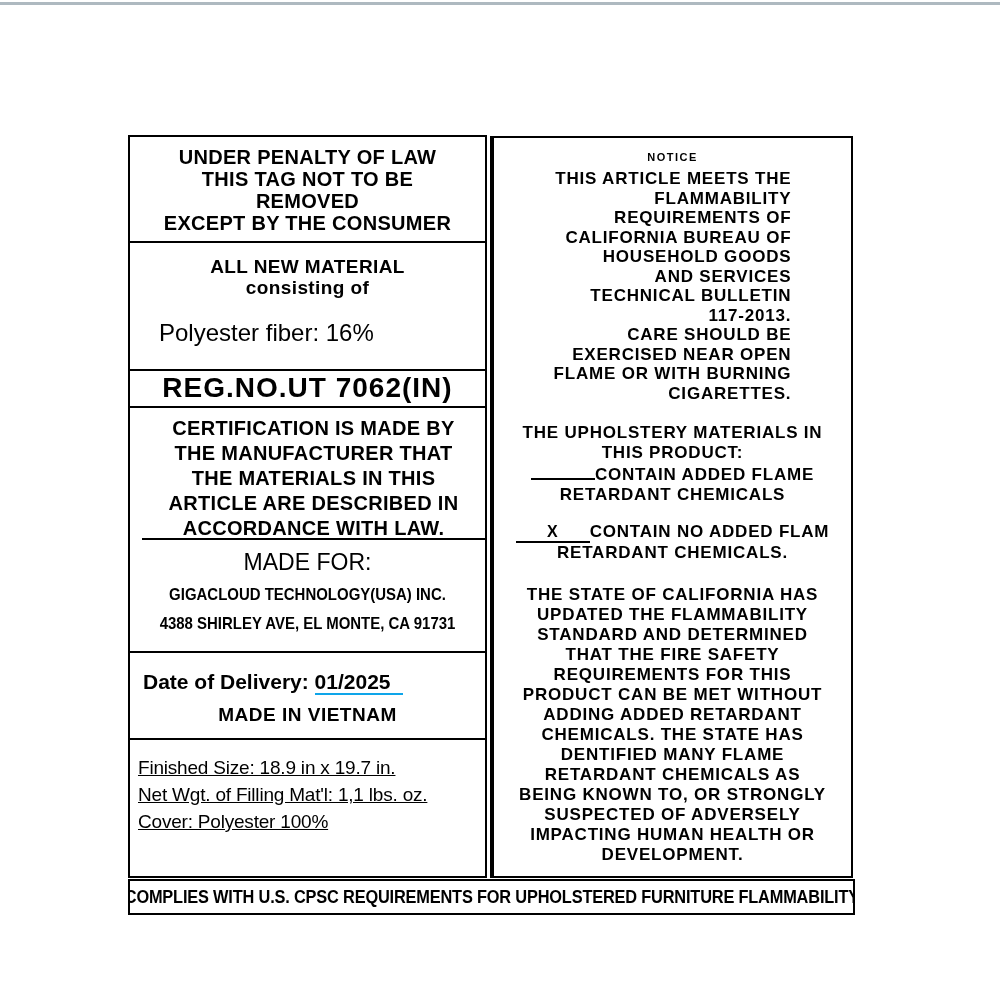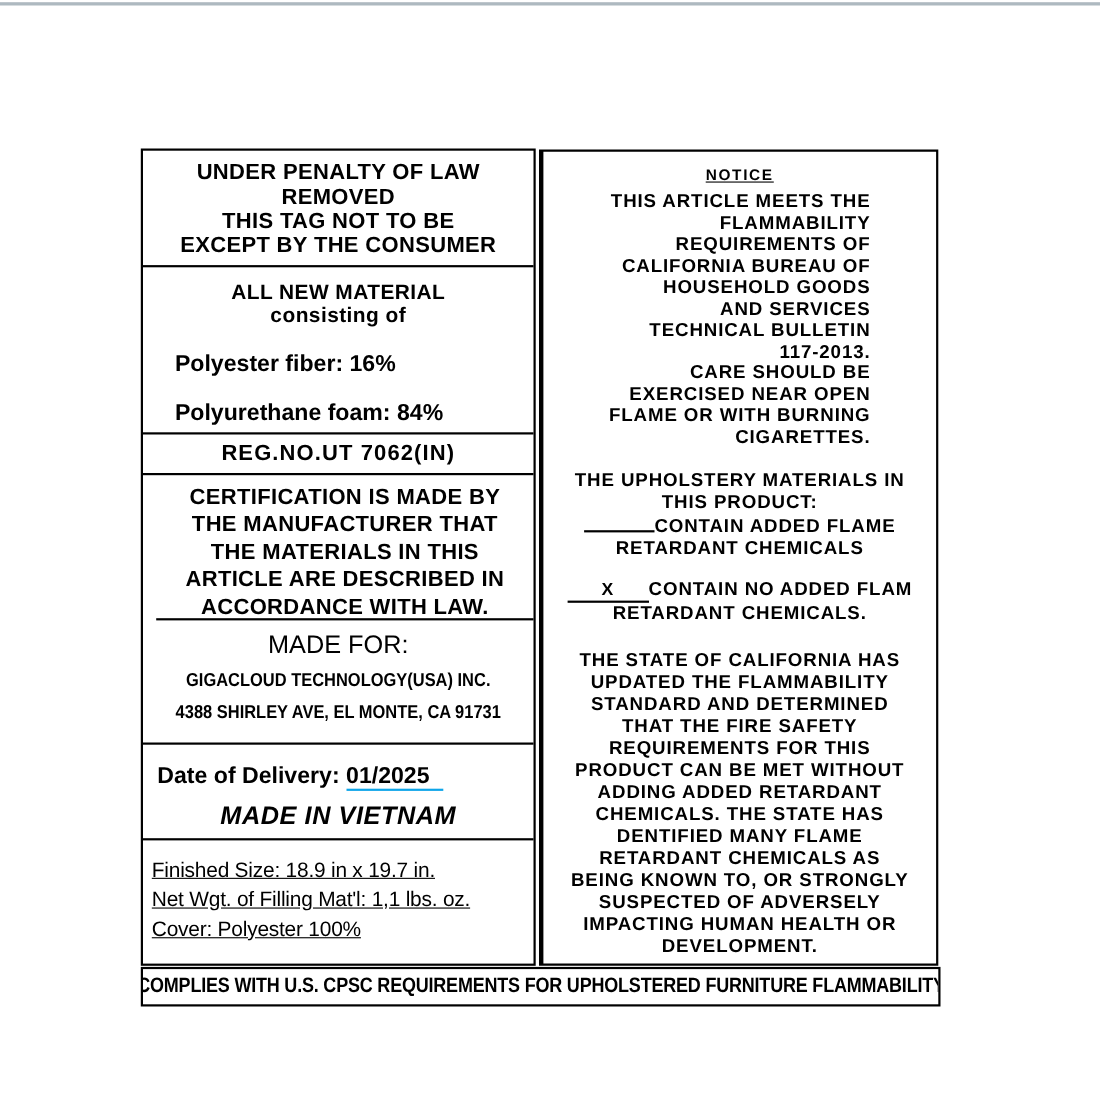--- a/index.html
+++ b/index.html
@@ -17,40 +17,40 @@
   #footer-bar{left:128px;top:879px;width:727px;height:36px;display:flex;align-items:center;justify-content:center;overflow:hidden;}
 
   
   .section{box-sizing:border-box;border-bottom:2px solid #000;overflow:hidden;}
   .section:last-child{border-bottom:none;}
   .line{white-space:nowrap;}
   .ctr{text-align:center;}
 
   .s1{height:106px;padding-top:9px;}
   .s1 .line{font-size:20px;font-weight:700;line-height:22px;letter-spacing:.3px;}
-  .s2{height:152px;}
+  .s2{height:128px;}
   .s2 .head{font-size:19px;font-weight:700;line-height:21px;margin-top:13px;letter-spacing:.4px;}
-  .s2 .comp{font-size:21px;font-weight:700;margin:21px 0 0 29px;}
+  .s2 .comp{font-size:24px;font-weight:400;margin:21px 0 0 29px;}
   .s3{height:37px;}
-  .s3 .line{font-size:20px;font-weight:700;line-height:34px;letter-spacing:1px;}
+  .s3 .line{font-size:28px;font-weight:700;line-height:34px;letter-spacing:1px;}
   .s4{height:132px;padding-top:8px;margin-left:12px;}
   .s4 .line{font-size:20px;font-weight:700;line-height:25px;letter-spacing:.3px;}
   .s5{height:113px;}
   .s5 .head{font-size:23px;font-weight:400;margin-top:9px;}
   .s5 .cond{font-size:17px;font-weight:700;margin-top:9px;transform:scaleX(.88);transform-origin:50% 50%;}
   .s6{height:87px;}
   .s6 .date{font-size:21px;font-weight:700;margin:17px 0 0 13px;}
   .s6 .date .uval{border-bottom:2px solid #0ea5e9;padding-right:12px;}
-  .s6 .origin{font-size:23px;font-weight:700;margin-top:10px;letter-spacing:.5px;font-style:italic;}
+  .s6 .origin{font-size:19px;font-weight:700;margin-top:10px;letter-spacing:.5px;}
   .s7{height:107px;padding:14px 0 0 8px;}
   .s7 .line{font-size:19px;font-weight:400;line-height:27px;letter-spacing:-.2px;text-decoration:underline;}
 
   
   .r-line{white-space:nowrap;font-weight:700;text-align:center;}
-  .notice-title{font-size:14px;letter-spacing:1.5px;font-weight:700;margin-bottom:6px;text-decoration:underline;}
+  .notice-title{font-size:11px;letter-spacing:1.5px;font-weight:700;margin-bottom:6px;}
   .para1 .r-line{font-size:17px;line-height:19.5px;letter-spacing:.8px;text-align:right;}
   .uph{margin-top:20px;}
   .uph .r-line{font-size:17px;line-height:20px;letter-spacing:.8px;}
   .gap18{height:17px;}
   .blank{display:inline-block;width:64px;border-bottom:2px solid #000;height:15px;vertical-align:baseline;}
   .blank-x{display:inline-block;width:74px;border-bottom:2px solid #000;height:18px;text-align:center;
     font-size:16px;font-weight:700;line-height:18px;vertical-align:baseline;}
   .para3{margin-top:22px;}
   .para3 .r-line{font-size:17px;line-height:20px;letter-spacing:.8px;}
 
@@ -59,22 +59,22 @@
 </head>
 <body>
 
 <div id="canvas">
   <div class="topline"></div>
 
   <div class="panel" id="left-panel">
 
     <div class="section s1 ctr">
       <div class="line">UNDER PENALTY OF LAW</div>
+      <div class="line">THIS TAG NOT TO BE</div>
       <div class="line">REMOVED</div>
-      <div class="line">THIS TAG NOT TO BE</div>
       <div class="line">EXCEPT BY THE CONSUMER</div>
     </div>
 
     <div class="section s2">
       <div class="head ctr line">ALL NEW MATERIAL</div>
       <div class="head ctr line" style="margin-top:0;">consisting of</div>
       <div class="comp line">Polyester fiber: 16%</div>
       <div class="comp line">Polyurethane foam: 84%</div>
     </div>
 

